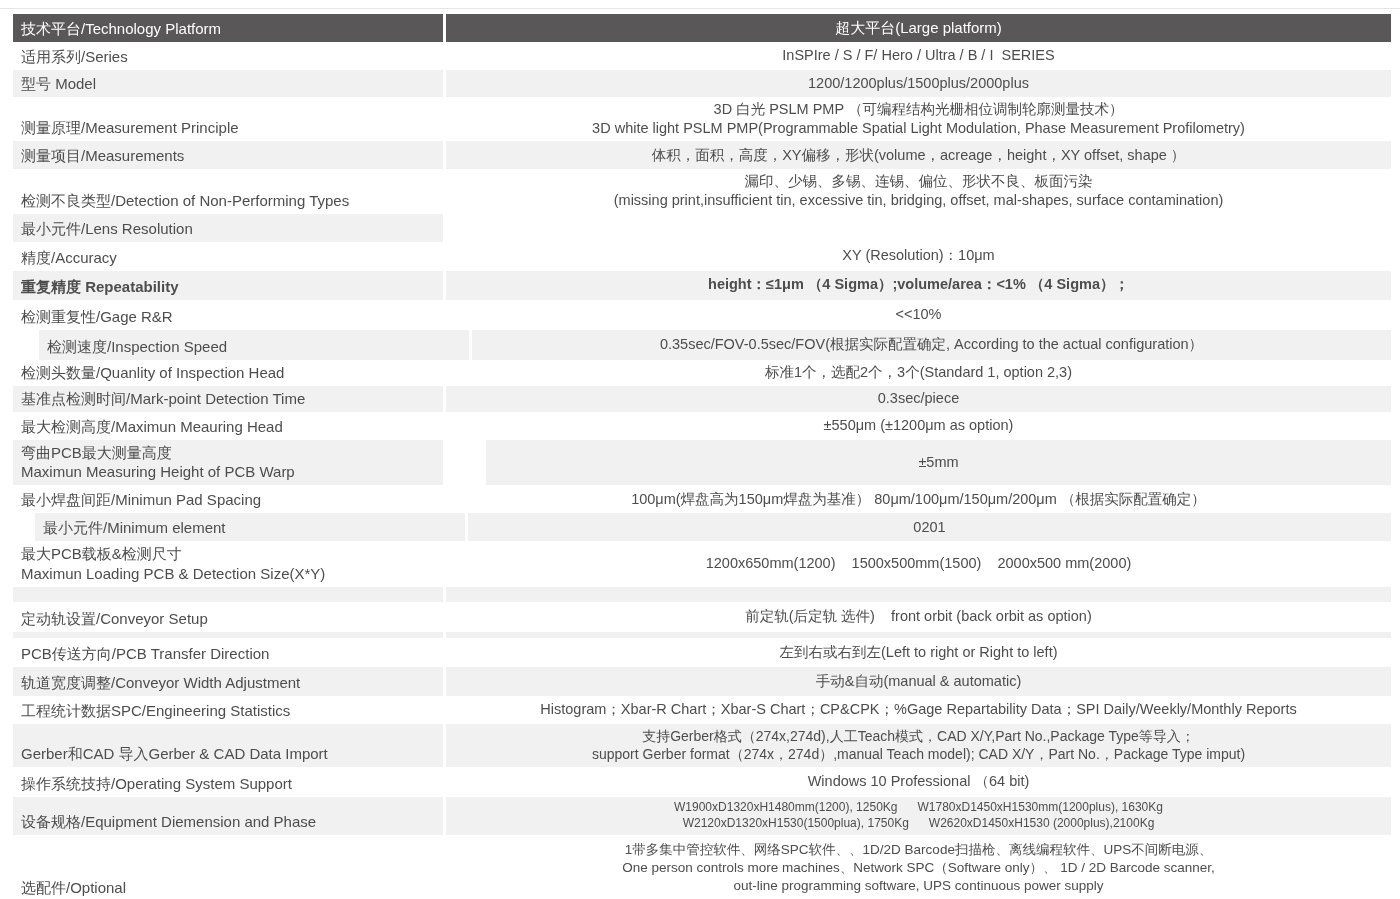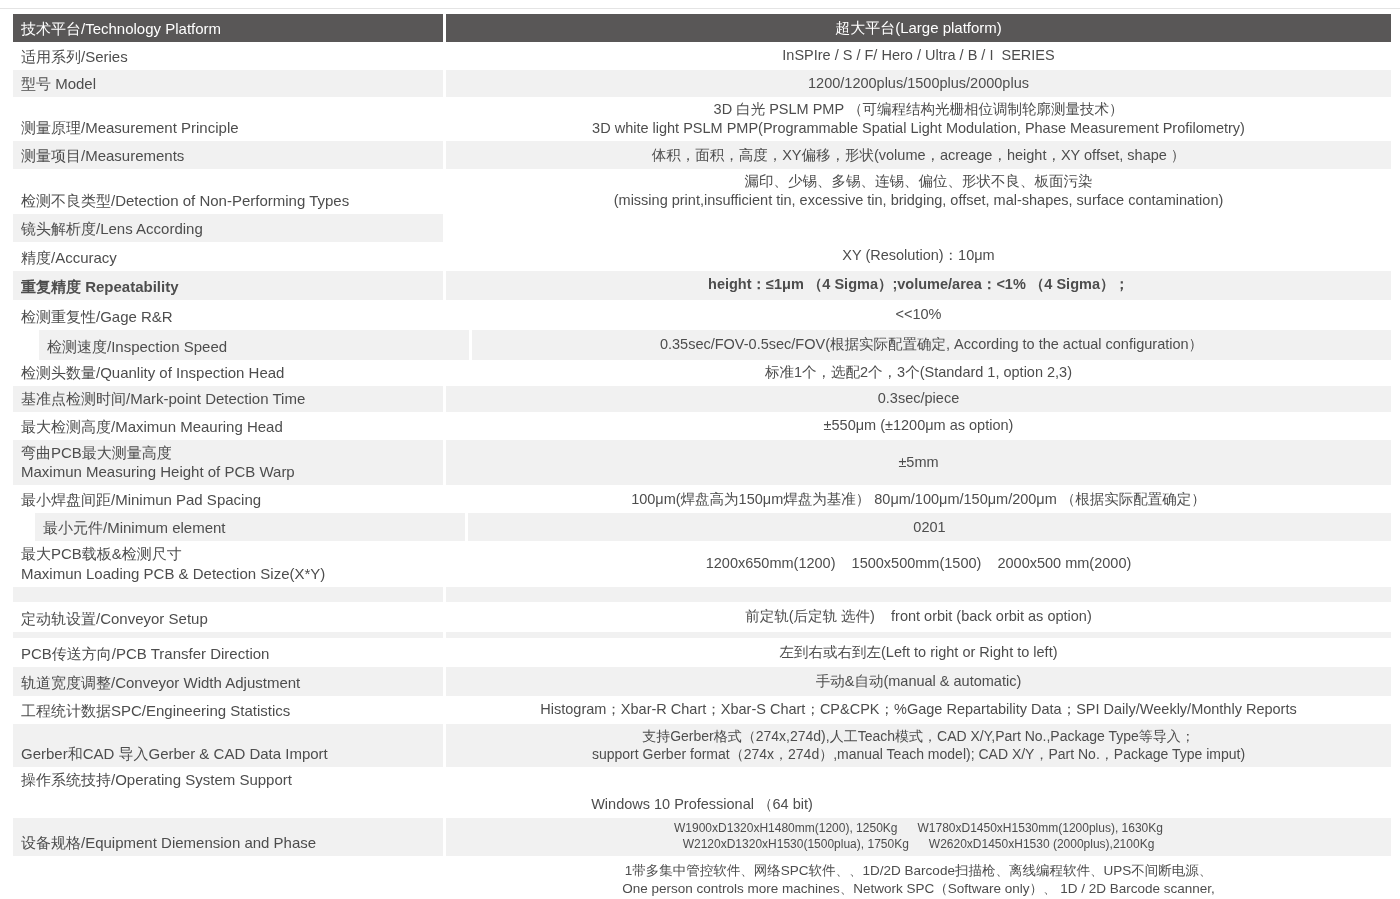--- a/index.html
+++ b/index.html
@@ -65,21 +65,21 @@
         </div>
         <div class="row" style="min-height: 42px;">
           <div class="cell label">
             <div class="line">检测不良类型/Detection of Non-Performing Types</div>
           </div>
           <div class="gap"></div>
           <div class="cell value"><div class="line">漏印、少锡、多锡、连锡、偏位、形状不良、板面污染</div><div class="line">(missing print,insufficient tin, excessive tin, bridging, offset, mal-shapes, surface contamination)</div></div>
         </div>
         <div class="row shaded" style="min-height: 28px;">
           <div class="cell label">
-            <div class="line">镜头解析度/Lens According</div>
+            <div class="line">最小元件/Lens Resolution</div>
           </div>
           <div class="gap"></div>
         </div>
         <div class="row" style="min-height: 29px;">
           <div class="cell label">
             <div class="line">精度/Accuracy</div>
           </div>
           <div class="gap"></div>
           <div class="cell value"><div class="line">XY (Resolution)：10μm</div></div>
         </div>
@@ -118,21 +118,21 @@
           <div class="gap"></div>
           <div class="cell value"><div class="line">0.3sec/piece</div></div>
         </div>
         <div class="row" style="min-height: 28px;">
           <div class="cell label">
             <div class="line">最大检测高度/Maximun Meauring Head</div>
           </div>
           <div class="gap"></div>
           <div class="cell value"><div class="line">±550μm (±1200μm as option)</div></div>
         </div>
-        <div class="row shaded" style="min-height: 42px;">
+        <div class="row shaded" style="min-height: 42px; gap: 20px;">
           <div class="cell label">
             <div class="line">弯曲PCB最大测量高度</div>
             <div class="line">Maximun Measuring Height of PCB Warp</div>
           </div>
           <div class="gap"></div>
           <div class="cell value"><div class="line">±5mm</div></div>
         </div>
         <div class="row" style="min-height: 28px;">
           <div class="cell label">
             <div class="line">最小焊盘间距/Minimun Pad Spacing</div>
@@ -193,21 +193,21 @@
           <div class="gap"></div>
           <div class="cell value"><div class="line">Histogram；Xbar-R Chart；Xbar-S Chart；CP&amp;CPK；%Gage Repartability Data；SPI Daily/Weekly/Monthly Reports</div></div>
         </div>
         <div class="row shaded" style="min-height: 40px;">
           <div class="cell label">
             <div class="line">Gerber和CAD 导入Gerber &amp; CAD Data Import</div>
           </div>
           <div class="gap"></div>
           <div class="cell value" style="font-size: 14px;"><div class="line">支持Gerber格式（274x,274d),人工Teach模式，CAD X/Y,Part No.,Package Type等导入；</div><div class="line">support Gerber format（274x，274d）,manual Teach model); CAD X/Y，Part No.，Package Type imput)</div></div>
         </div>
-        <div class="row" style="min-height: 30px; flex-direction: column;">
+        <div class="row" style="min-height: 30px;">
           <div class="cell label">
             <div class="line">操作系统技持/Operating System Support</div>
           </div>
           <div class="gap"></div>
           <div class="cell value"><div class="line">Windows 10 Professional （64 bit)</div></div>
         </div>
         <div class="row shaded" style="min-height: 38px;">
           <div class="cell label">
             <div class="line">设备规格/Equipment Diemension and Phase</div>
           </div>

